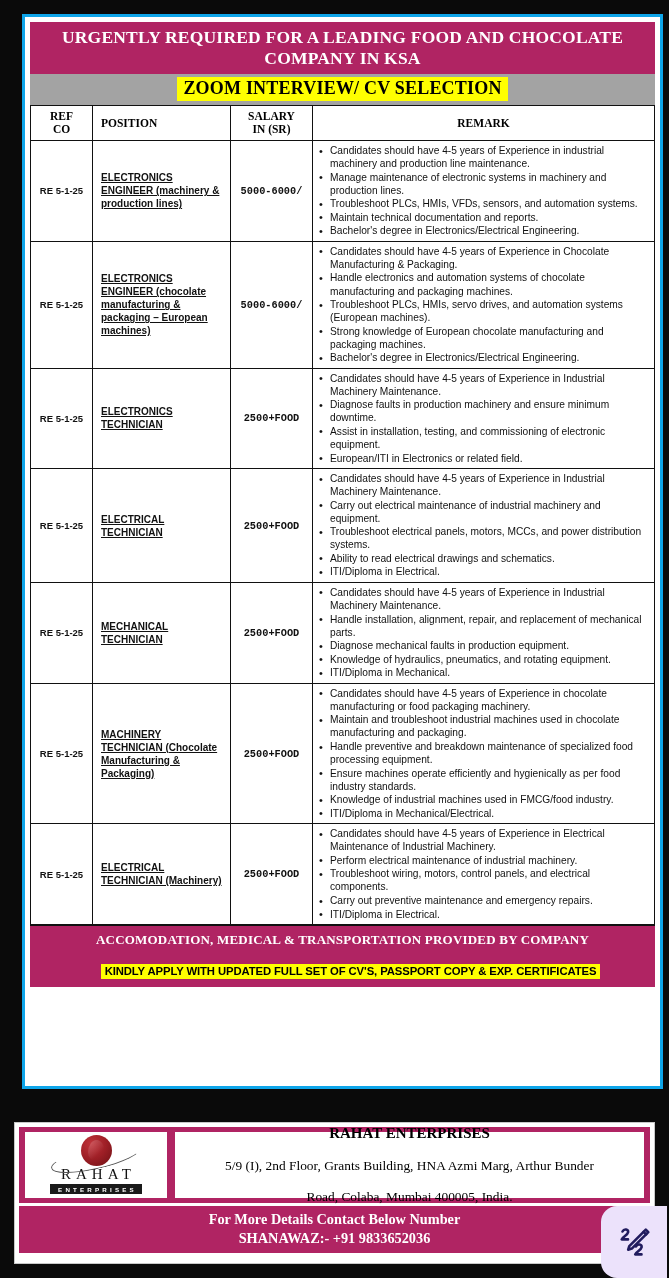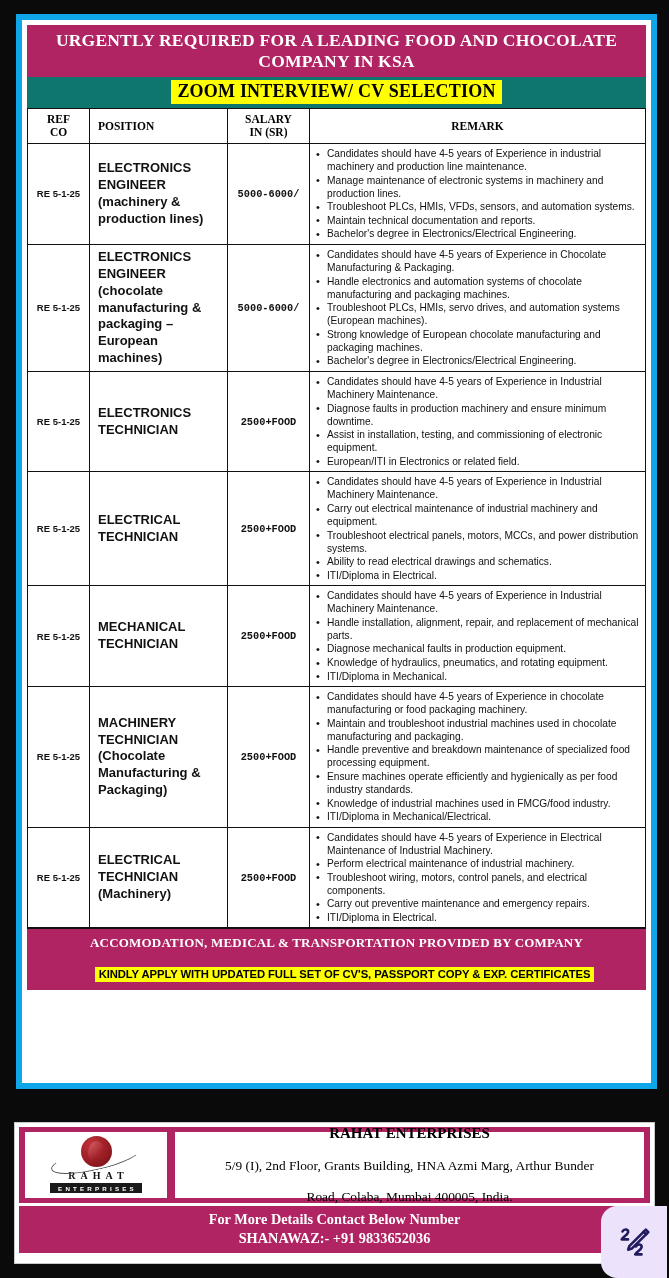--- a/index.html
+++ b/index.html
@@ -11,41 +11,41 @@
   }
   #page {
     position: relative;
     width: 669px; height: 1278px;
     background: #0a0a0a;
   }
 
   
   .doc-top {
     position: absolute;
-    left: 16px; top: 14px;
+    left: 22px; top: 14px;
     width: 641px; height: 1075px;
     background: #ffffff;
-    border: 6px solid #0ea5e9;
+    border: 3px solid #0ea5e9;
   }
 
   .banner-main {
     margin: 5px 5px 0 5px;
     background: #b02463;
     color: #ffffff;
     text-align: center;
     font-weight: bold;
     font-size: 17.5px;
     line-height: 1.18;
     letter-spacing: .2px;
     padding: 5px 14px 6px 14px;
   }
 
   .banner-zoom-wrap {
     margin: 0 5px;
-    background: #0f766e;
+    background: #a3a3a3;
     text-align: center;
     padding: 3px 0 4px 0;
   }
   .banner-zoom {
     display: inline-block;
     background: #ffff00;
     color: #000000;
     font-weight: bold;
     font-size: 18px;
     letter-spacing: .2px;
@@ -81,25 +81,26 @@
 
   td.ref {
     font-family: "Liberation Sans", sans-serif;
     font-size: 9.5px;
     font-weight: 600;
     text-align: center;
     color: #111;
   }
   td.pos {
     font-family: "Liberation Sans", sans-serif;
-    font-size: 13px;
+    font-size: 10px;
     font-weight: bold;
     color: #111;
     padding: 4px 5px 4px 8px;
     line-height: 1.3;
+    text-decoration: underline;
   }
   td.sal {
     font-family: Liberation Mono, monospace;
     font-size: 10.3px;
     font-weight: bold;
     text-align: center;
     color: #111;
     margin-top: 24px;
   }
   td.rem { padding: 3px 4px 3px 6px; }
@@ -198,22 +199,22 @@
     left: 2px; top: 12px;
     width: 92px; height: 22px;
     border: 1.4px solid #555555;
     border-radius: 50%;
     transform: rotate(-13deg);
     border-top-color: transparent;
     border-right-color: transparent;
   }
   .logo-text {
     font-family: "Liberation Serif", serif;
-    font-weight: bold;
-    font-size: 10px;
+    font-weight: normal;
+    font-size: 15px;
     letter-spacing: 5px;
     color: #111111;
     line-height: 1;
     margin-top: 1px;
     padding-left: 5px;
   }
   .logo-sub {
     background: #1a1a1a;
     color: #ffffff;
     font-family: "Liberation Sans", sans-serif;

